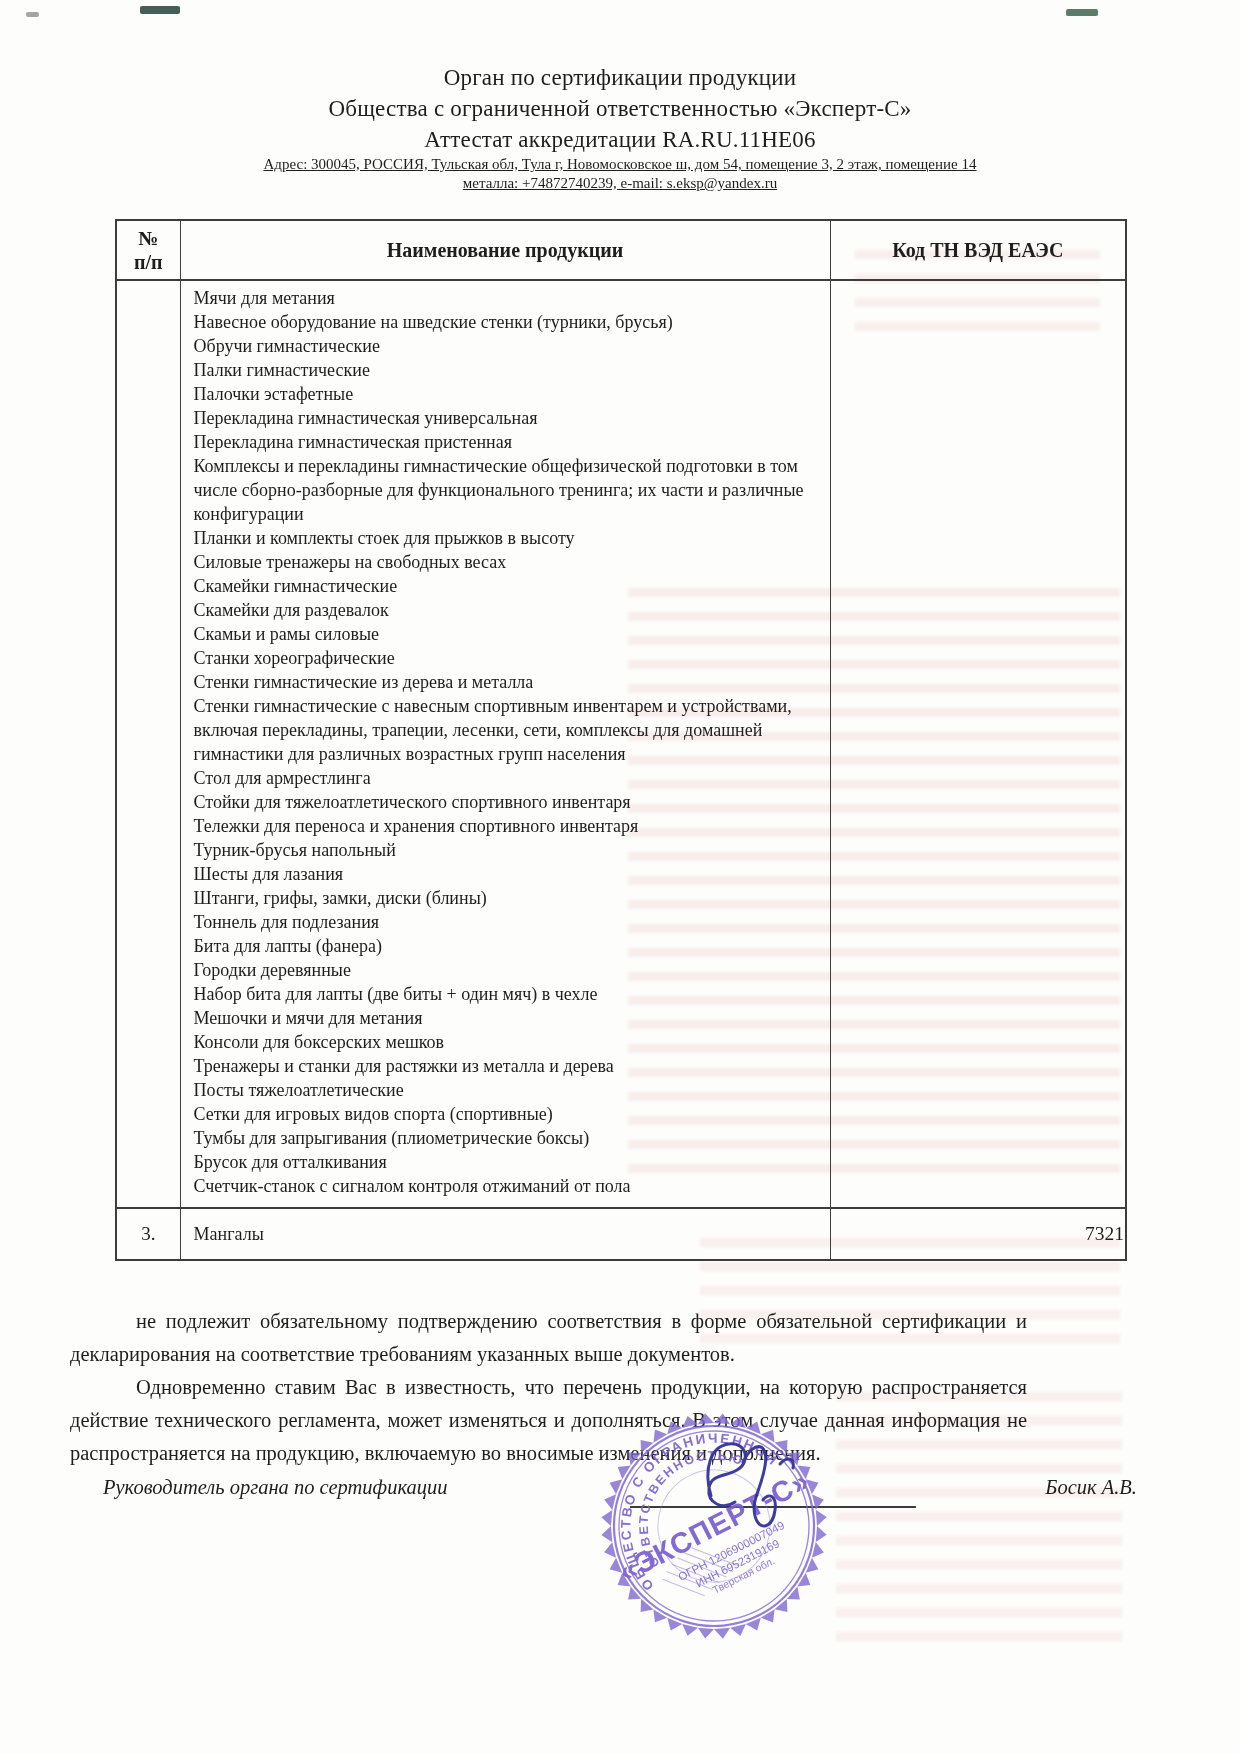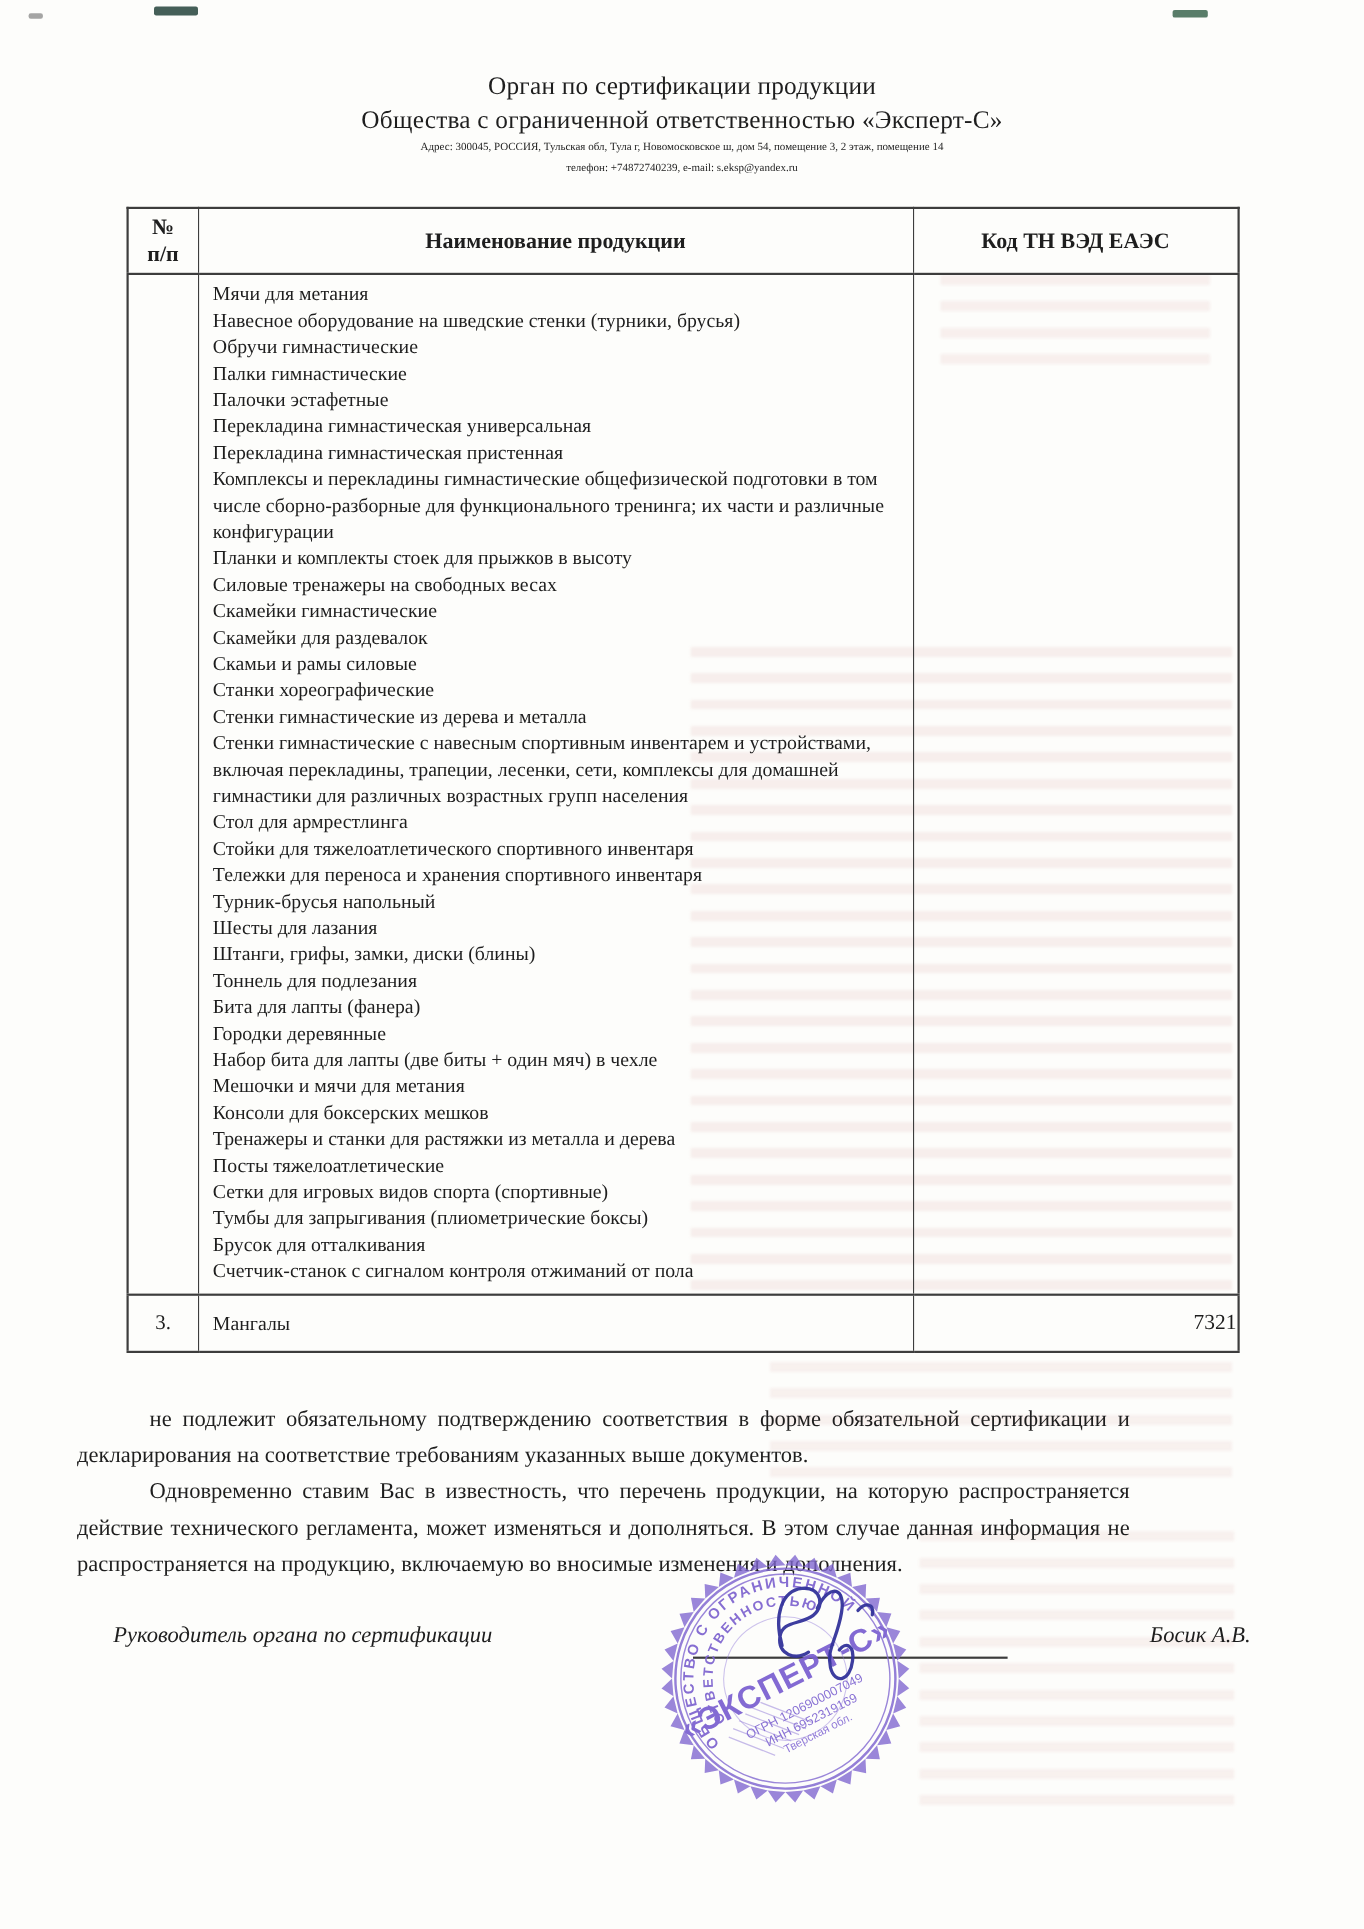--- a/index.html
+++ b/index.html
@@ -11,21 +11,21 @@
   
   .bleed{
     position:absolute; z-index:1; filter:blur(1.4px);
     background:repeating-linear-gradient(to bottom,
       rgba(199,118,115,.23) 0 9px, rgba(255,255,255,0) 9px 24px);
   }
   .mark{position:absolute; z-index:1; border-radius:2px;}
   
   .header{position:relative; z-index:2; padding-top:62px; text-align:center;}
   .h-line{font-size:23px; line-height:31px; letter-spacing:.2px;}
-  .h-sub{font-size:10px; line-height:19px;}
+  .h-sub{font-size:15px; line-height:19px;text-decoration:underline;}
   
   table.doc{
     position:relative; z-index:2;
     margin:26px 0 0 115px; width:1010px;
     border-collapse:collapse; border:2.2px solid #3d3d3d;
     table-layout:fixed;
   }
   table.doc th, table.doc td{border:1.6px solid #3d3d3d;}
   table.doc th{
     font-size:20px; font-weight:bold; text-align:center;
@@ -71,22 +71,23 @@
   <div class="mark" style="left:26px;top:12px;width:13px;height:5px;background:#6b6b6b;opacity:.6;"></div>
 
   <div class="bleed" style="left:855px;top:250px;width:245px;height:88px;opacity:.45;"></div>
   <div class="bleed" style="left:628px;top:588px;width:492px;height:592px;opacity:.5;"></div>
   <div class="bleed" style="left:700px;top:1238px;width:420px;height:110px;opacity:.42;"></div>
   <div class="bleed" style="left:836px;top:1392px;width:286px;height:252px;opacity:.42;"></div>
 
   <div class="header">
     <div class="h-line">Орган по сертификации продукции</div>
     <div class="h-line">Общества с ограниченной ответственностью «Эксперт-С»</div>
+    <div class="h-line">Аттестат аккредитации RA.RU.11НЕ06</div>
     <div class="h-sub">Адрес: 300045, РОССИЯ, Тульская обл, Тула г, Новомосковское ш, дом 54, помещение 3, 2 этаж, помещение 14</div>
-    <div class="h-sub">телефон: +74872740239, e-mail: s.eksp@yandex.ru</div>
+    <div class="h-sub">металла: +74872740239, e-mail: s.eksp@yandex.ru</div>
   </div>
 
   <table class="doc">
     <colgroup>
         <col style="width:64px">
         <col style="width:650px">
         <col style="width:296px">
       </colgroup>
     <thead>
       <tr>

